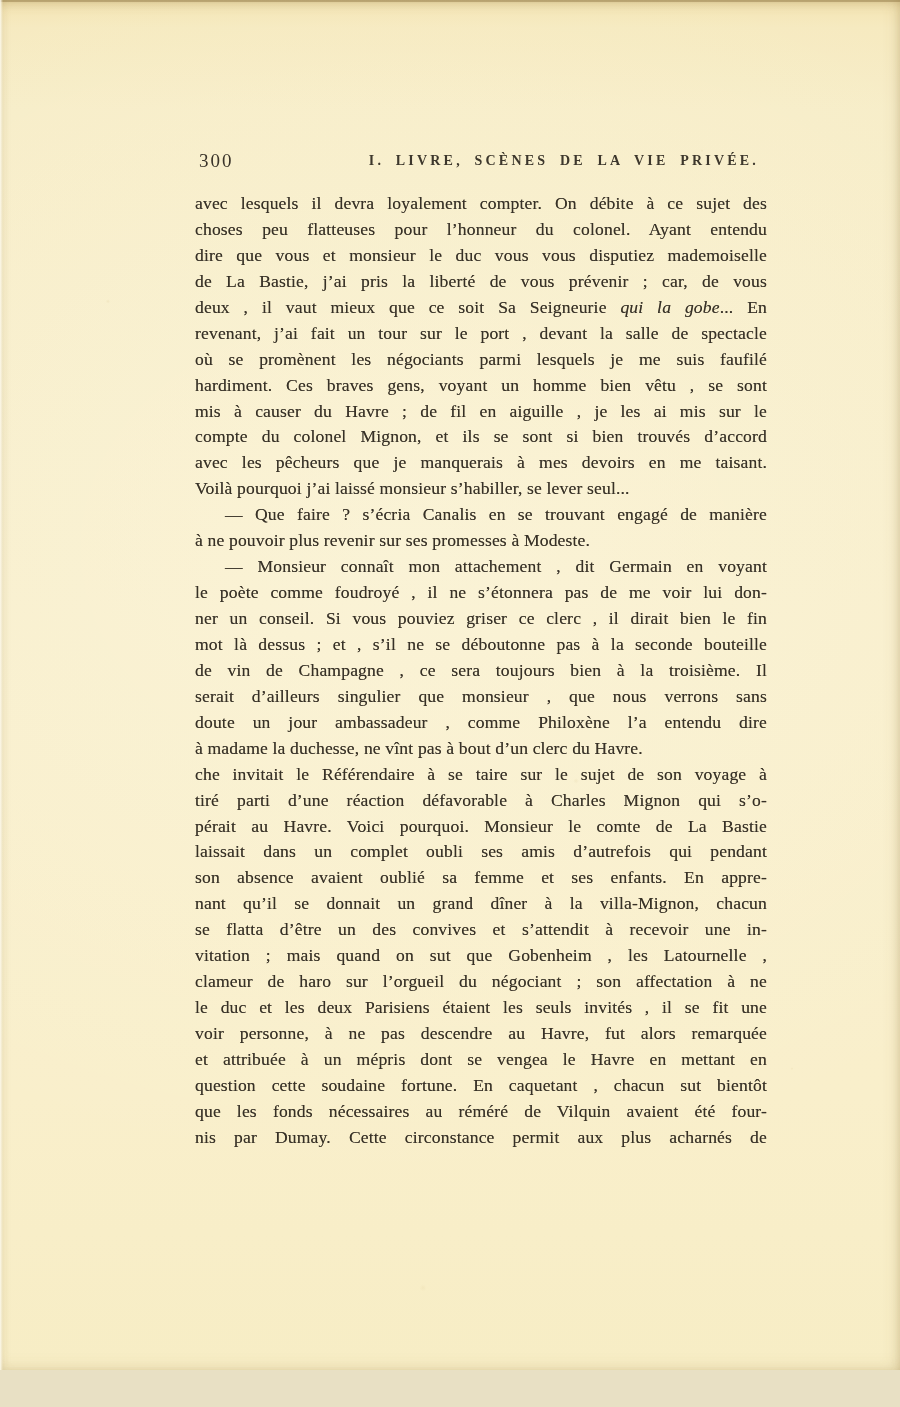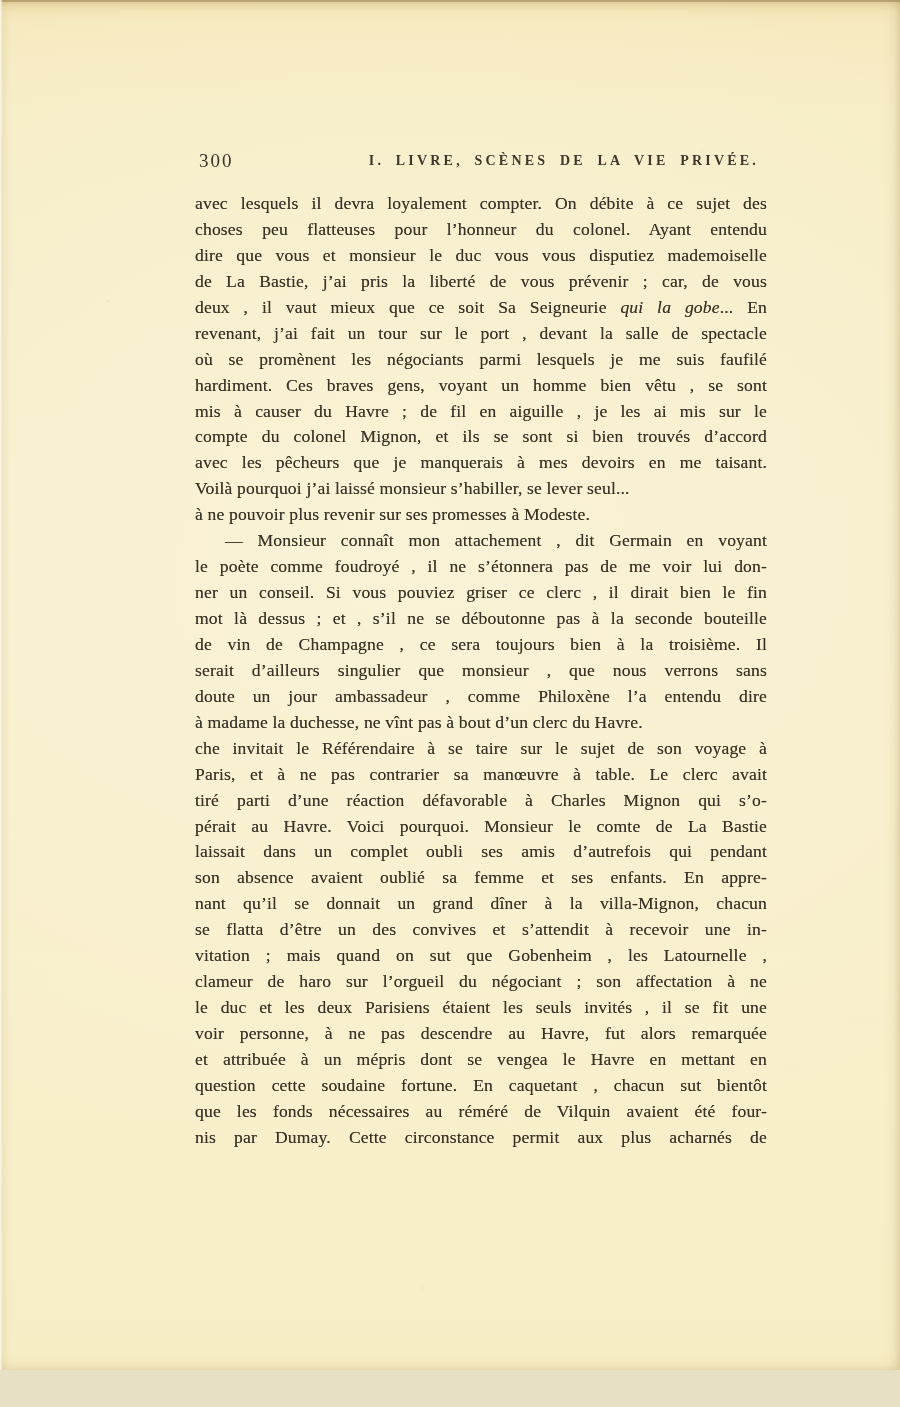--- a/index.html
+++ b/index.html
@@ -124,31 +124,31 @@
       <div class="line">dire que vous et monsieur le duc vous vous disputiez mademoiselle</div>
       <div class="line">de La Bastie, j’ai pris la liberté de vous prévenir ; car, de vous</div>
       <div class="line"><span>deux , il vaut mieux que ce soit Sa Seigneurie </span><span class="italic">qui la gobe</span><span>... En</span></div>
       <div class="line">revenant, j’ai fait un tour sur le port , devant la salle de spectacle</div>
       <div class="line">où se promènent les négociants parmi lesquels je me suis faufilé</div>
       <div class="line">hardiment. Ces braves gens, voyant un homme bien vêtu , se sont</div>
       <div class="line">mis à causer du Havre ; de fil en aiguille , je les ai mis sur le</div>
       <div class="line">compte du colonel Mignon, et ils se sont si bien trouvés d’accord</div>
       <div class="line">avec les pêcheurs que je manquerais à mes devoirs en me taisant.</div>
       <div class="line para-end">Voilà pourquoi j’ai laissé monsieur s’habiller, se lever seul...</div>
+      <div class="line indent">— Que faire ? s’écria Canalis en se trouvant engagé de manière</div>
       <div class="line para-end">à ne pouvoir plus revenir sur ses promesses à Modeste.</div>
       <div class="line indent">— Monsieur connaît mon attachement , dit Germain en voyant</div>
       <div class="line">le poète comme foudroyé , il ne s’étonnera pas de me voir lui don-</div>
       <div class="line">ner un conseil. Si vous pouviez griser ce clerc , il dirait bien le fin</div>
       <div class="line">mot là dessus ; et , s’il ne se déboutonne pas à la seconde bouteille</div>
       <div class="line">de vin de Champagne , ce sera toujours bien à la troisième. Il</div>
       <div class="line">serait d’ailleurs singulier que monsieur , que nous verrons sans</div>
       <div class="line">doute un jour ambassadeur , comme Philoxène l’a entendu dire</div>
       <div class="line para-end">à madame la duchesse, ne vînt pas à bout d’un clerc du Havre.</div>
       <div class="line">che invitait le Référendaire à se taire sur le sujet de son voyage à</div>
-      <div class="line">Paris, et à ne pas contrarier sa manœuvre à table. Le clerc avait</div>
       <div class="line">tiré parti d’une réaction défavorable à Charles Mignon qui s’o-</div>
       <div class="line">pérait au Havre. Voici pourquoi. Monsieur le comte de La Bastie</div>
       <div class="line">laissait dans un complet oubli ses amis d’autrefois qui pendant</div>
       <div class="line">son absence avaient oublié sa femme et ses enfants. En appre-</div>
       <div class="line">nant qu’il se donnait un grand dîner à la villa-Mignon, chacun</div>
       <div class="line">se flatta d’être un des convives et s’attendit à recevoir une in-</div>
       <div class="line">vitation ; mais quand on sut que Gobenheim , les Latournelle ,</div>
       <div class="line">clameur de haro sur l’orgueil du négociant ; son affectation à ne</div>
       <div class="line">le duc et les deux Parisiens étaient les seuls invités , il se fit une</div>
       <div class="line">voir personne, à ne pas descendre au Havre, fut alors remarquée</div>

